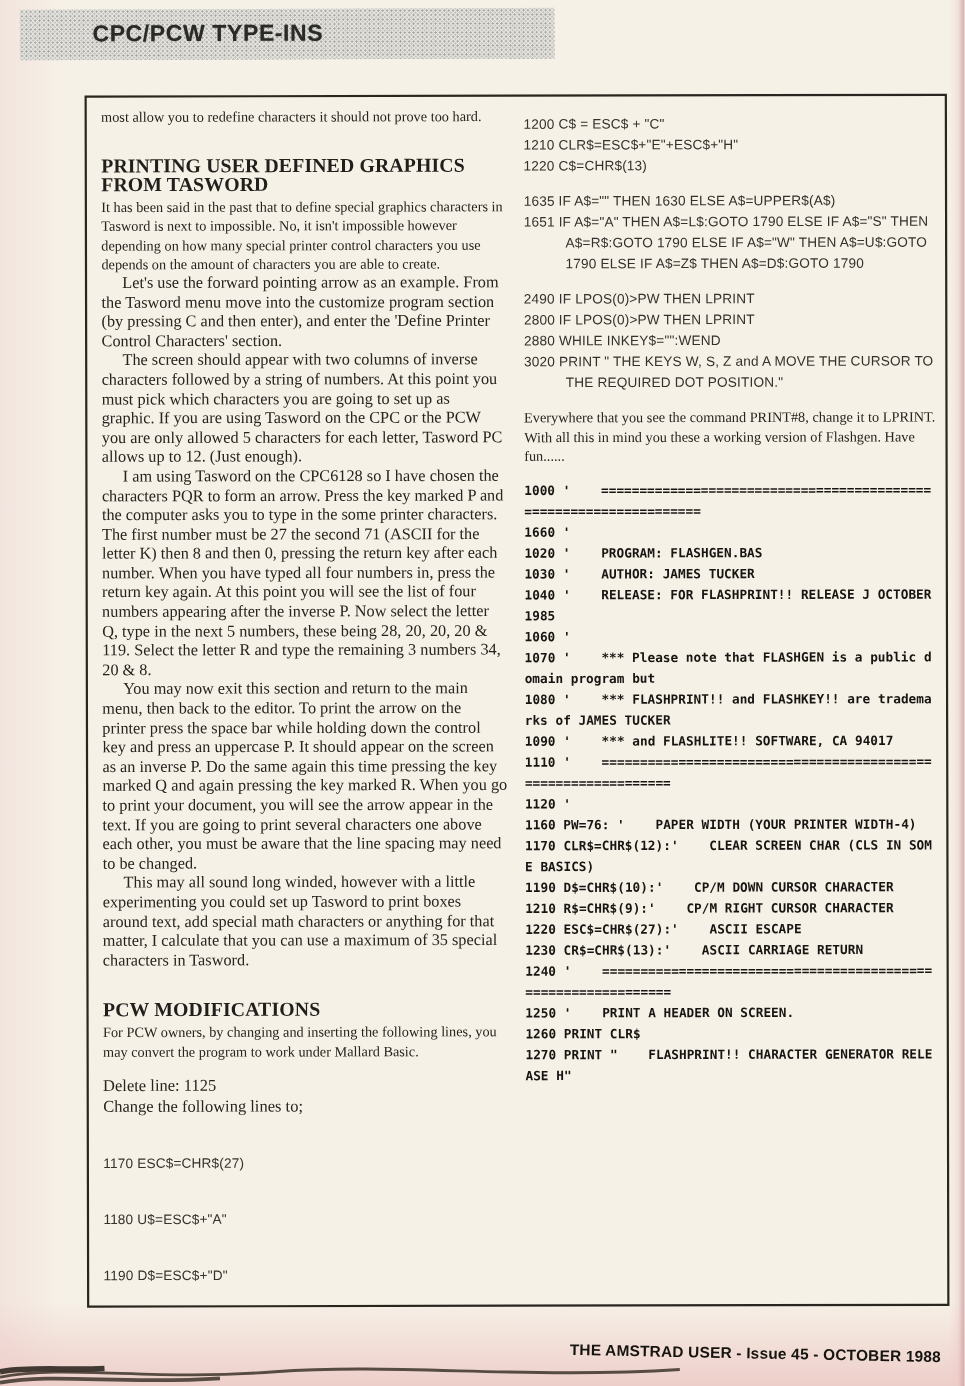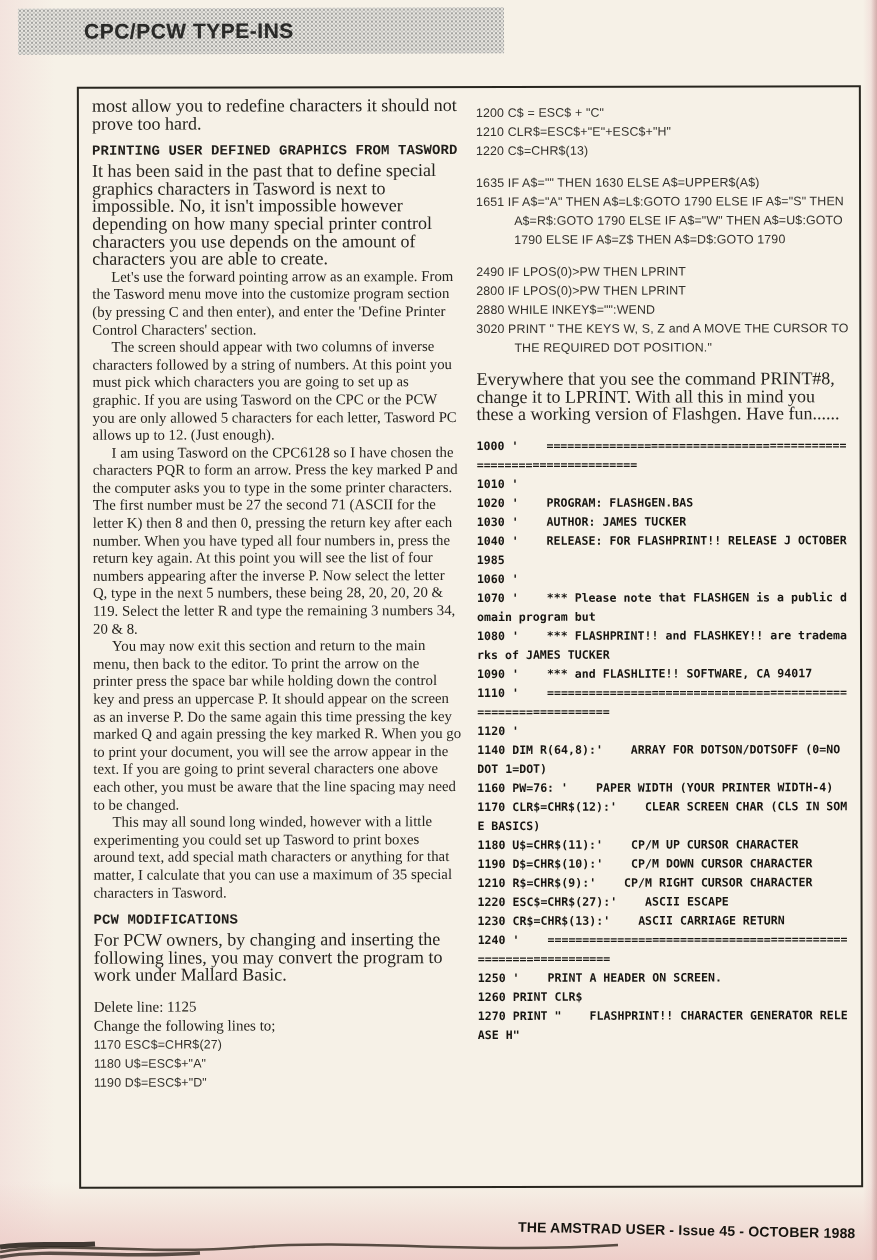--- a/index.html
+++ b/index.html
@@ -32,40 +32,40 @@
   }
   .frame{
     position:absolute;left:78px;top:86px;width:784px;height:1102px;
     border:2px solid #28261f;box-sizing:border-box;
     transform:rotate(-0.12deg);
     padding:9px 8px 0 13px;overflow:hidden;
   }
   .cols{display:flex;gap:16px;}
   .col-left{width:368px;flex:none;}
   .col-right{width:376px;flex:none;padding-top:7px;}
-  .t-para{font-size:18px;line-height:17.6px;margin:0;text-align:left;}
+  .t-para{font-size:13px;line-height:17.6px;margin:0;text-align:left;}
   .t-para-indent{font-size:14.8px;line-height:17.6px;margin:0;text-indent:19px;}
   .t-heading{
-    font-family:Liberation Mono, monospace;font-weight:bold;
-    font-size:14px;line-height:17px;margin:10px 0 3px 0;color:#211f1b;
+    font-family:Liberation Serif, serif;font-weight:bold;
+    font-size:18px;line-height:17px;margin:27px 0 3px 0;color:#211f1b;
     letter-spacing:0.1px;
   }
   .t-line{font-size:15px;line-height:19px;}
   .t-code{
     font-family:"Liberation Sans", sans-serif;
     font-size:12.4px;line-height:19px;color:#33312c;
     padding-left:38px;text-indent:-38px;letter-spacing:0.15px;
   }
   .t-listing{
     font-family:"DejaVu Sans Mono", monospace;font-weight:bold;
     font-size:11.6px;line-height:19px;color:#171511;
     white-space:pre-wrap;word-break:break-all;letter-spacing:0;
   }
   .t-gap{height:13px;}
-  .col-left .t-code{padding-left:0;text-indent:0;}
+  .col-left .t-code{padding-left:0;text-indent:0;margin-top:32px;}
   .pagenum-box{
     position:absolute;left:0;top:1260px;width:142px;height:46px;text-align:center;
   }
   .pagenum{
     font-family:"Liberation Sans", sans-serif;font-weight:bold;
     font-size:28px;line-height:46px;margin-left:22px;color:#1b1b19;
   }
   .footer-journal{
     position:absolute;right:22px;top:1222px;
     font-family:"Liberation Sans", sans-serif;font-weight:bold;
@@ -116,34 +116,32 @@
           <div class="t-code">1651 IF A$="A" THEN A$=L$:GOTO 1790 ELSE IF A$="S" THEN A$=R$:GOTO 1790 ELSE IF A$="W" THEN A$=U$:GOTO 1790 ELSE IF A$=Z$ THEN A$=D$:GOTO 1790</div>
           <div class="t-gap"></div>
           <div class="t-code">2490 IF LPOS(0)&gt;PW THEN LPRINT</div>
           <div class="t-code">2800 IF LPOS(0)&gt;PW THEN LPRINT</div>
           <div class="t-code">2880 WHILE INKEY$="":WEND</div>
           <div class="t-code">3020 PRINT " THE KEYS W, S, Z and A MOVE THE CURSOR TO THE REQUIRED DOT POSITION."</div>
           <div class="t-gap"></div>
           <div class="t-para">Everywhere that you see the command PRINT#8, change it to LPRINT. With all this in mind you these a working version of Flashgen. Have fun......</div>
           <div class="t-gap"></div>
           <div class="t-listing">1000 '    ==================================================================</div>
-          <div class="t-listing">1010 '</div>
+          <div class="t-listing">1660 '</div>
           <div class="t-listing">1020 '    PROGRAM: FLASHGEN.BAS</div>
           <div class="t-listing">1030 '    AUTHOR: JAMES TUCKER</div>
           <div class="t-listing">1040 '    RELEASE: FOR FLASHPRINT!! RELEASE J OCTOBER 1985</div>
           <div class="t-listing">1060 '</div>
           <div class="t-listing">1070 '    *** Please note that FLASHGEN is a public domain program but</div>
           <div class="t-listing">1080 '    *** FLASHPRINT!! and FLASHKEY!! are trademarks of JAMES TUCKER</div>
           <div class="t-listing">1090 '    *** and FLASHLITE!! SOFTWARE, CA 94017</div>
           <div class="t-listing">1110 '    ==============================================================</div>
           <div class="t-listing">1120 '</div>
-          <div class="t-listing">1140 DIM R(64,8):'    ARRAY FOR DOTSON/DOTSOFF (0=NO DOT 1=DOT)</div>
           <div class="t-listing">1160 PW=76: '    PAPER WIDTH (YOUR PRINTER WIDTH-4)</div>
           <div class="t-listing">1170 CLR$=CHR$(12):'    CLEAR SCREEN CHAR (CLS IN SOME BASICS)</div>
-          <div class="t-listing">1180 U$=CHR$(11):'    CP/M UP CURSOR CHARACTER</div>
           <div class="t-listing">1190 D$=CHR$(10):'    CP/M DOWN CURSOR CHARACTER</div>
           <div class="t-listing">1210 R$=CHR$(9):'    CP/M RIGHT CURSOR CHARACTER</div>
           <div class="t-listing">1220 ESC$=CHR$(27):'    ASCII ESCAPE</div>
           <div class="t-listing">1230 CR$=CHR$(13):'    ASCII CARRIAGE RETURN</div>
           <div class="t-listing">1240 '    ==============================================================</div>
           <div class="t-listing">1250 '    PRINT A HEADER ON SCREEN.</div>
           <div class="t-listing">1260 PRINT CLR$</div>
           <div class="t-listing">1270 PRINT "    FLASHPRINT!! CHARACTER GENERATOR RELEASE H"</div>
         </div>
     </div>

